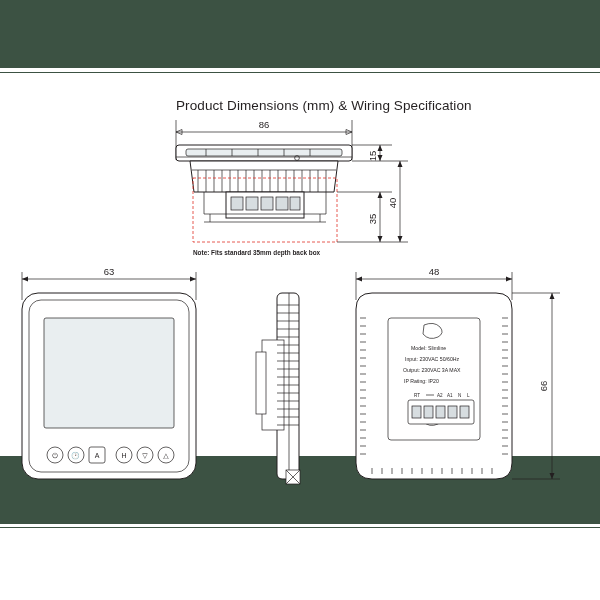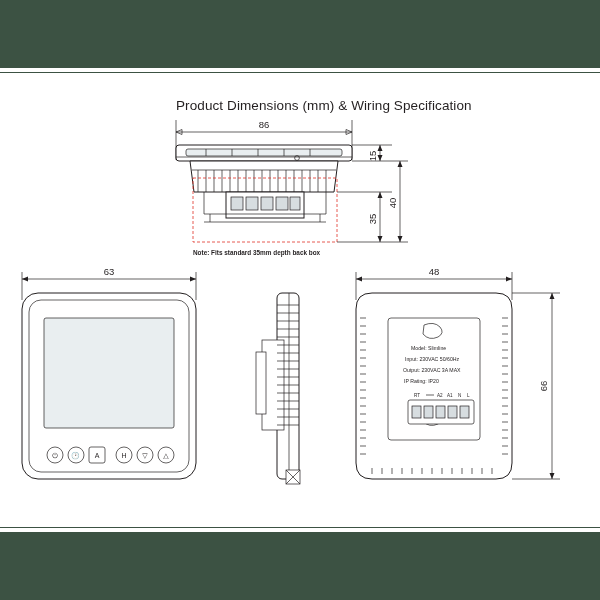--- a/index.html
+++ b/index.html
@@ -3,21 +3,21 @@
 <meta charset="utf-8">
 <style>
   html,body{margin:0;padding:0;}
   body{
     width:600px;height:600px;
     background:#ffffff;
     font-family:"Liberation Sans", sans-serif;
     color:#231f20;
     overflow:hidden;
   }
-  #stage{position:relative;width:600px;height:600px;}
+  #stage{position:relative;width:600px;height:524px;}
 
   .band{position:absolute;left:0;width:600px;background:#3c5243;}
   .band.top{top:0;height:68px;}
   .band.bottom{bottom:0;height:68px;}
   .rule{position:absolute;left:0;width:600px;height:1px;background:#3c5243;}
 
   .title{
     position:absolute;
     left:176px;top:98px;
     font-size:13.5px;

